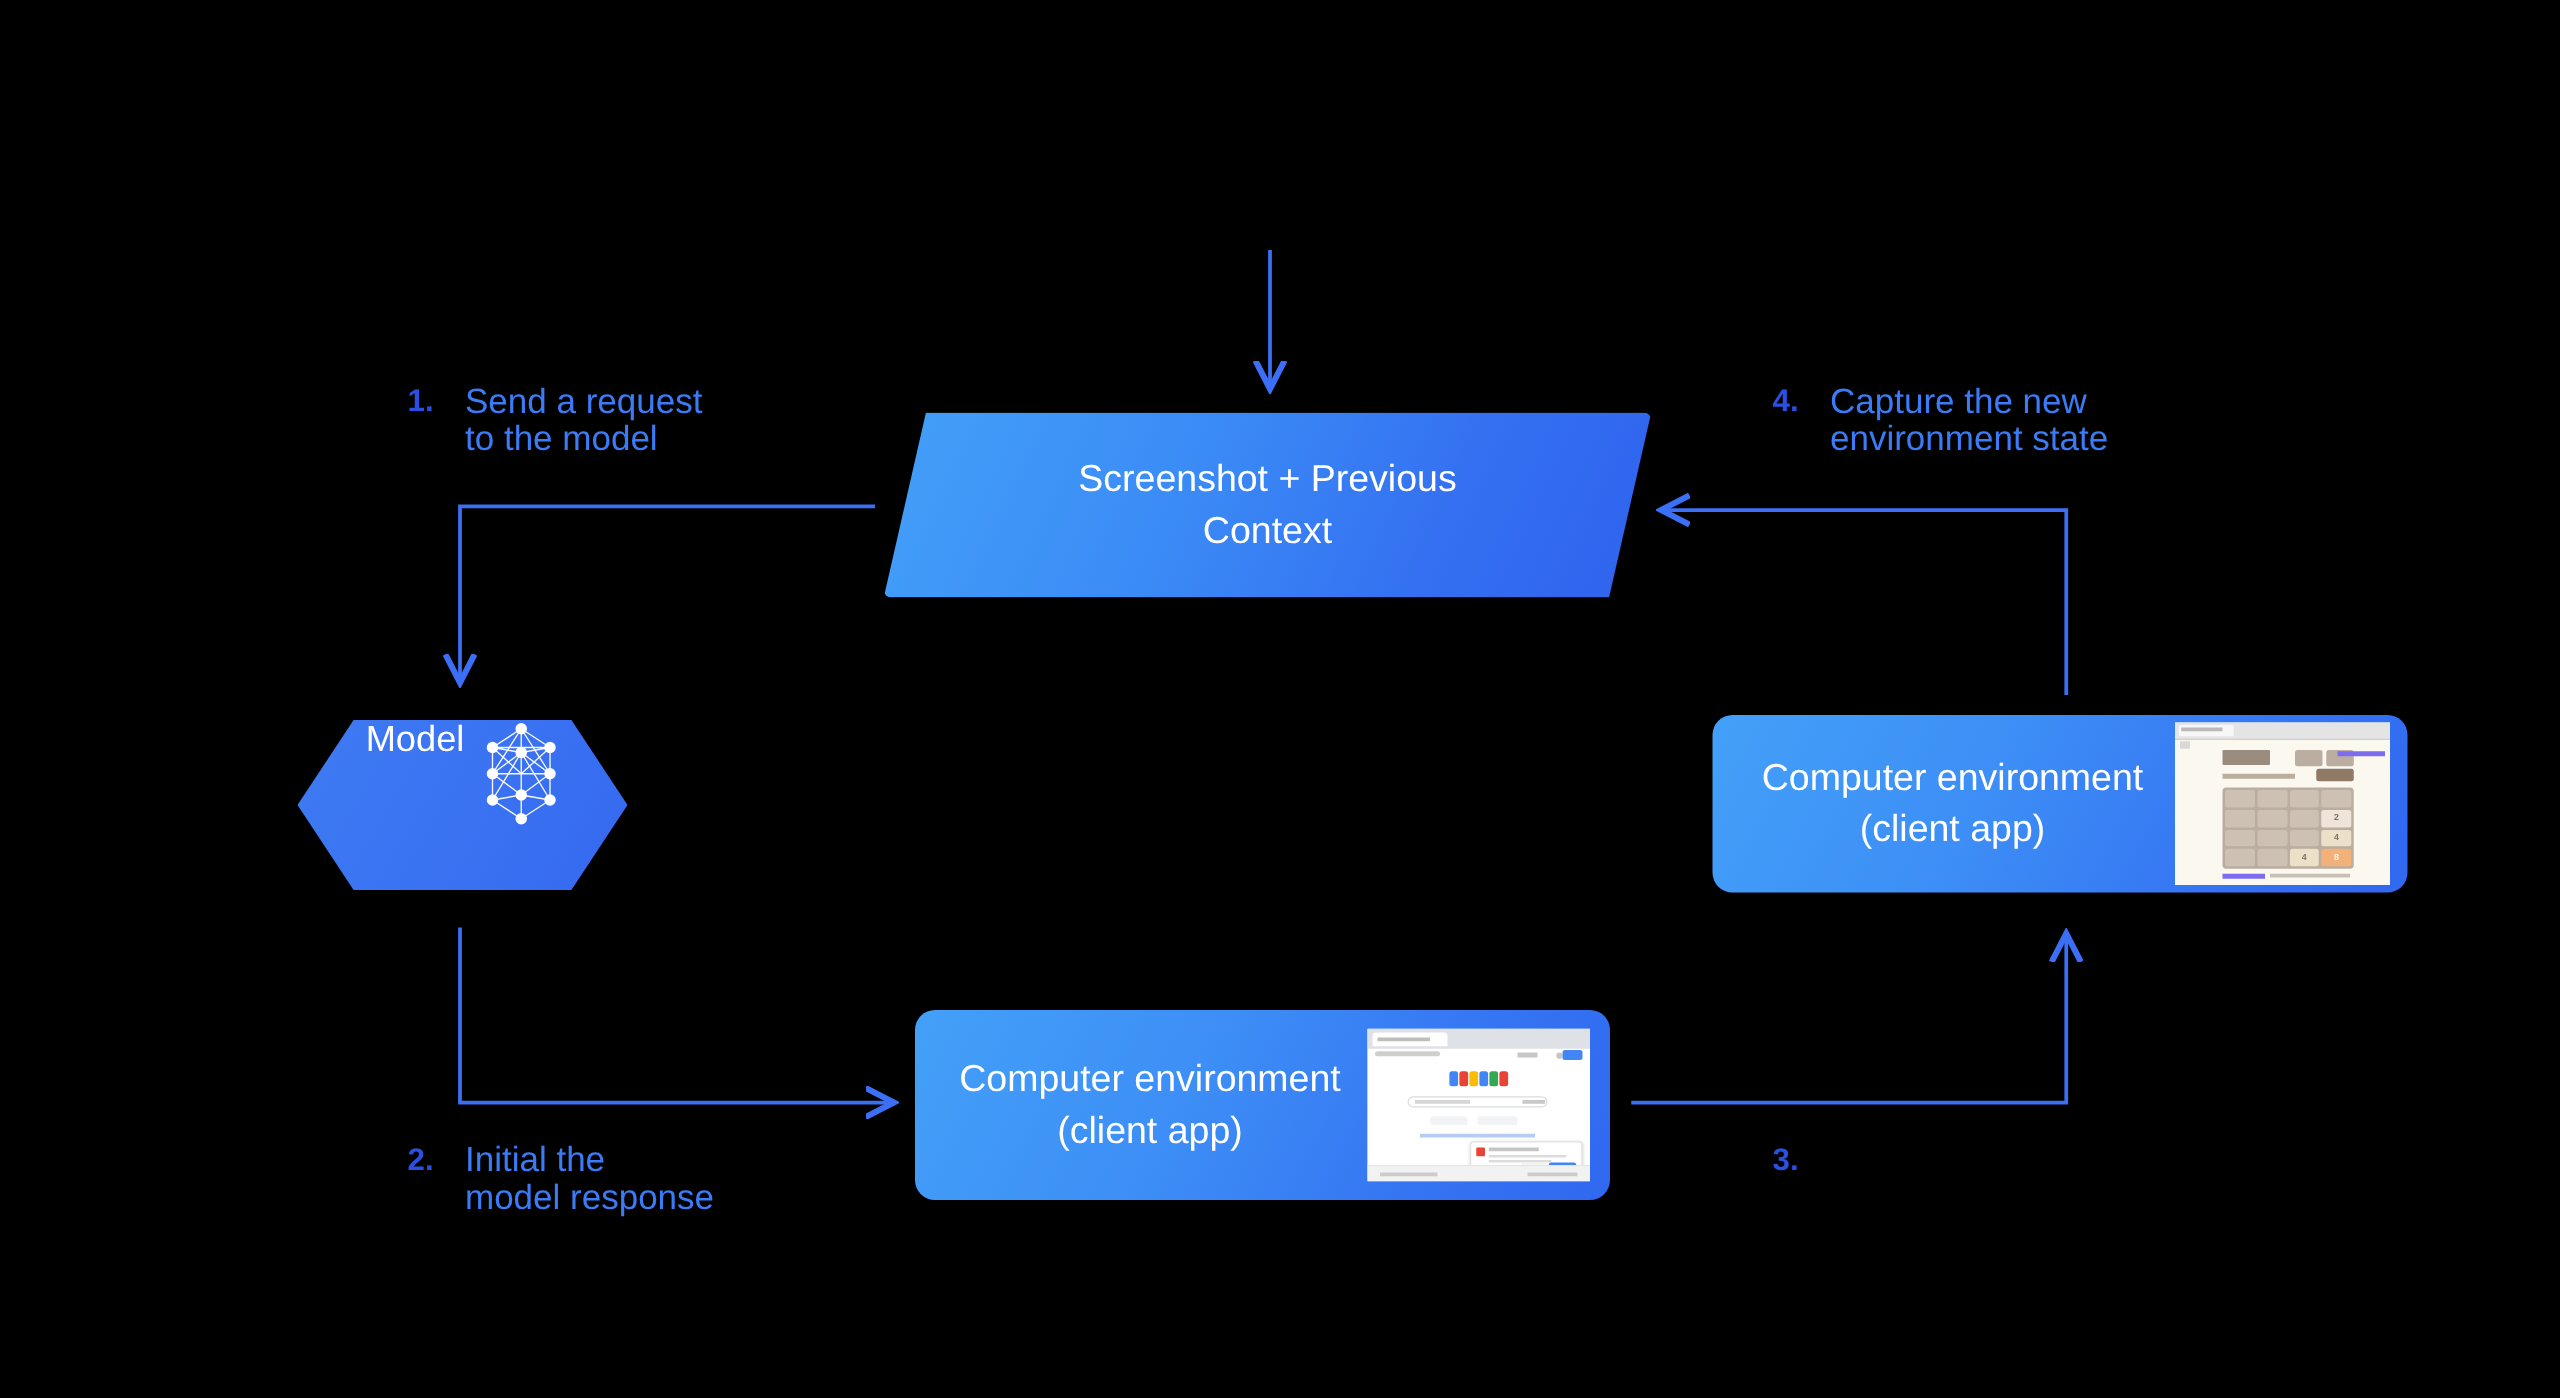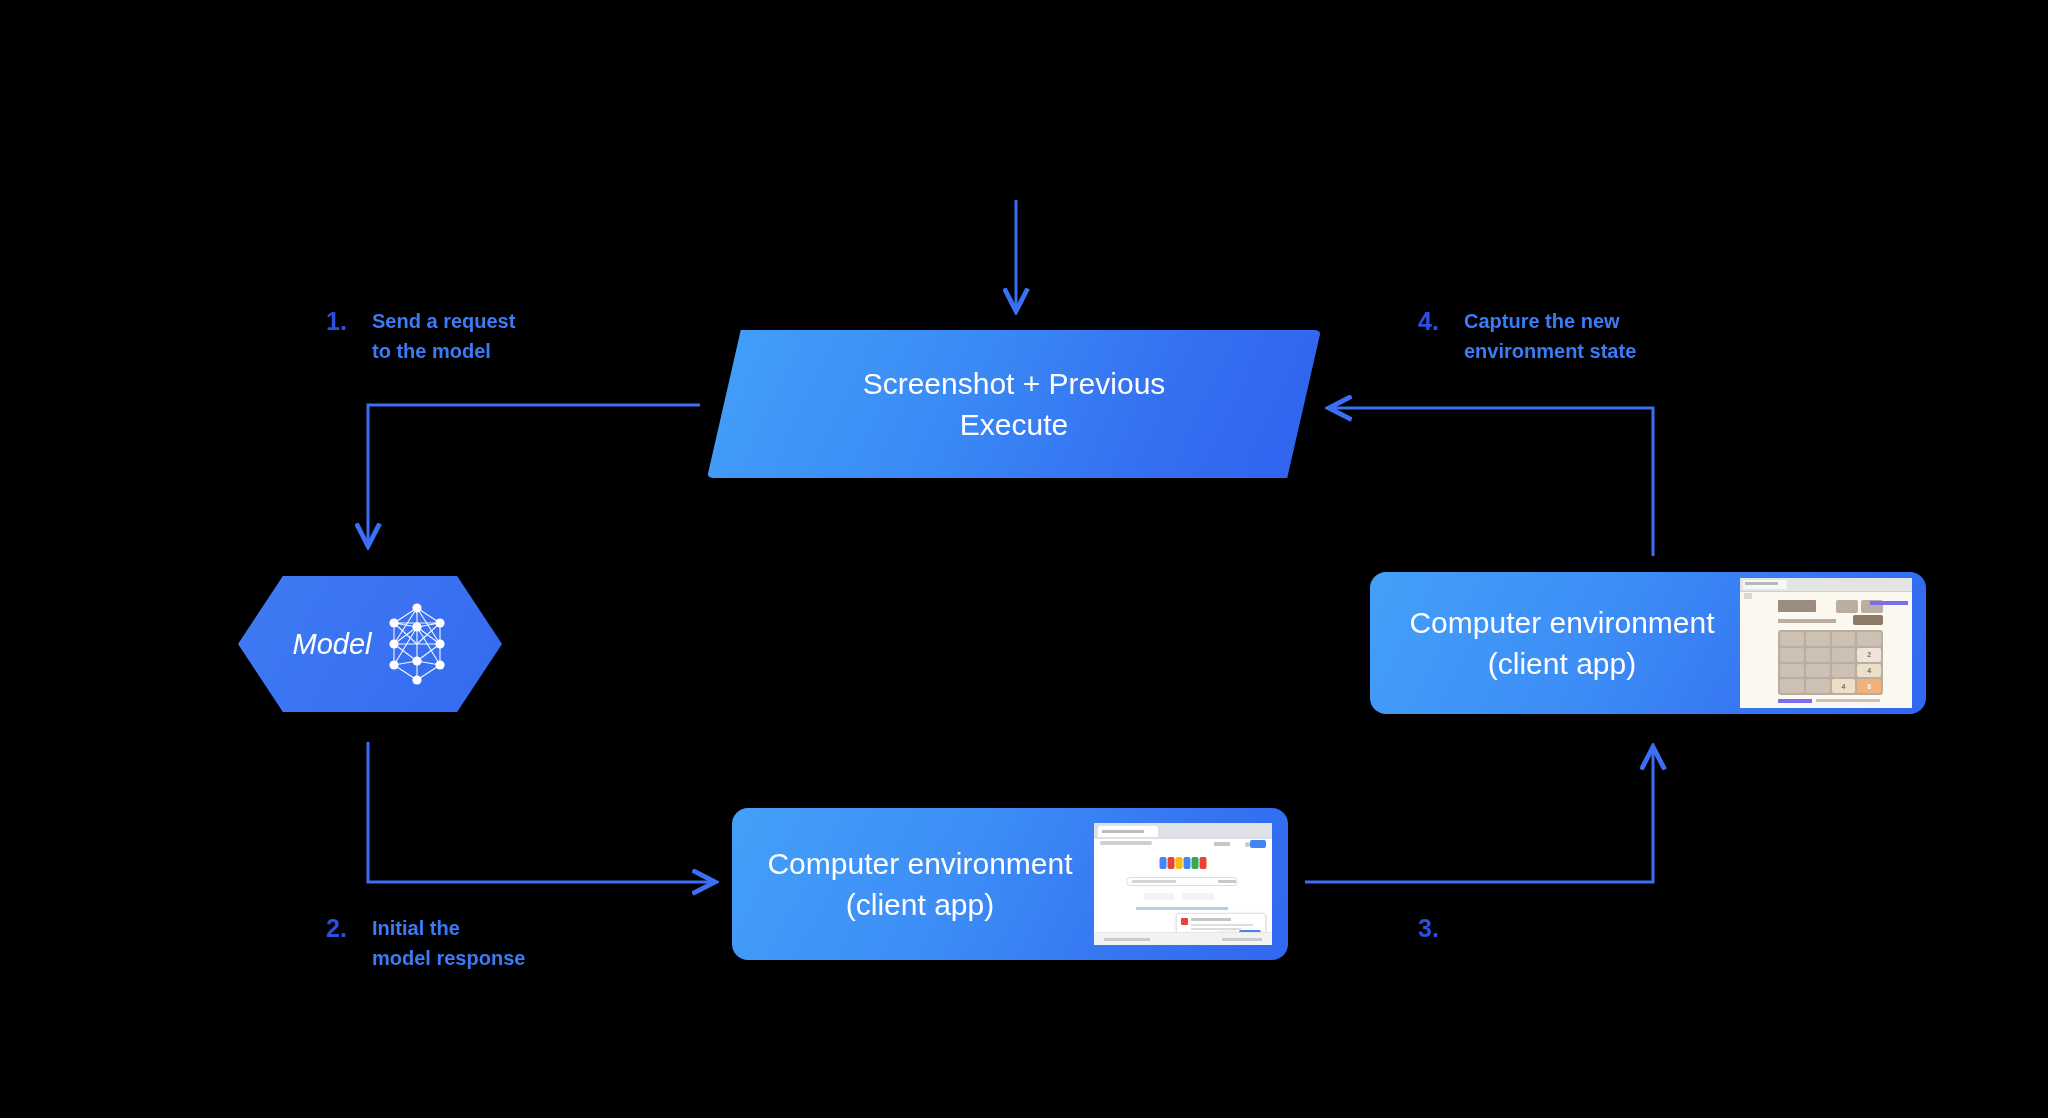--- a/index.html
+++ b/index.html
@@ -91,24 +91,23 @@
   .hex-shape {
     position: absolute;
     inset: 0;
     background: linear-gradient(120deg, #3E7BF3 0%, #3A72F2 55%, #3569F0 100%);
     clip-path: polygon(17% 0%, 83% 0%, 100% 50%, 83% 100%, 17% 100%, 0% 50%);
   }
   .hex-inner {
     position: absolute;
     inset: 0;
     display: flex;
-    align-items: center;
+    align-items: flex-start;
     justify-content: center;
     gap: 14px;
-    font-style: italic;
   }
   .hex-label {
     color: #FFFFFF;
     font-size: 29px;
     white-space: nowrap;
   }
   .nn-icon { display: block; }
 
   
   .card {
@@ -204,22 +203,22 @@
   .step-num {
     color: #2B4FE0;
     font-size: 25px;
     font-weight: bold;
     line-height: 30px;
     margin-right: 14px;
     min-width: 32px;
   }
   .step-text {
     color: #3B7BF6;
-    font-size: 20px;
-    font-weight: bold;
+    font-size: 28px;
+    font-weight: normal;
     line-height: 30px;
     white-space: pre-line;
   }
   .step1 { left: 326px; top: 306px; }
   .step4 { left: 1418px; top: 306px; }
   .step2 { left: 326px; top: 913px; }
   .step3 { left: 1418px; top: 913px; }
 </style>
 </head>
 <body>
@@ -242,21 +241,21 @@
     <path d="M1305,882 L1653,882 L1653,748" fill="none" stroke="#3B6FF5" stroke-width="3" marker-end="url(#ah)"></path>
 
     <path d="M1653,556 L1653,408 L1330,408" fill="none" stroke="#3B6FF5" stroke-width="3" marker-end="url(#ah)"></path>
   </svg>
 
 
   <div class="para-wrap">
     <div class="para-shape"></div>
     <div class="para-text">
       <span>Screenshot + Previous</span>
-      <span>Execute</span>
+      <span>Context</span>
     </div>
   </div>
 
   <div class="hex-wrap">
     <div class="hex-shape"></div>
     <div class="hex-inner">
       <span class="hex-label">Model</span>
       <svg class="nn-icon" width="62" height="86" viewBox="0 0 62 86">
         <g stroke="#FFFFFF" stroke-width="1.1" fill="none" opacity="0.95">
           <path d="M31,7 L8,22 M31,7 L54,22 M31,7 L31,26 M31,7 L8,43 M31,7 L54,43"></path>

